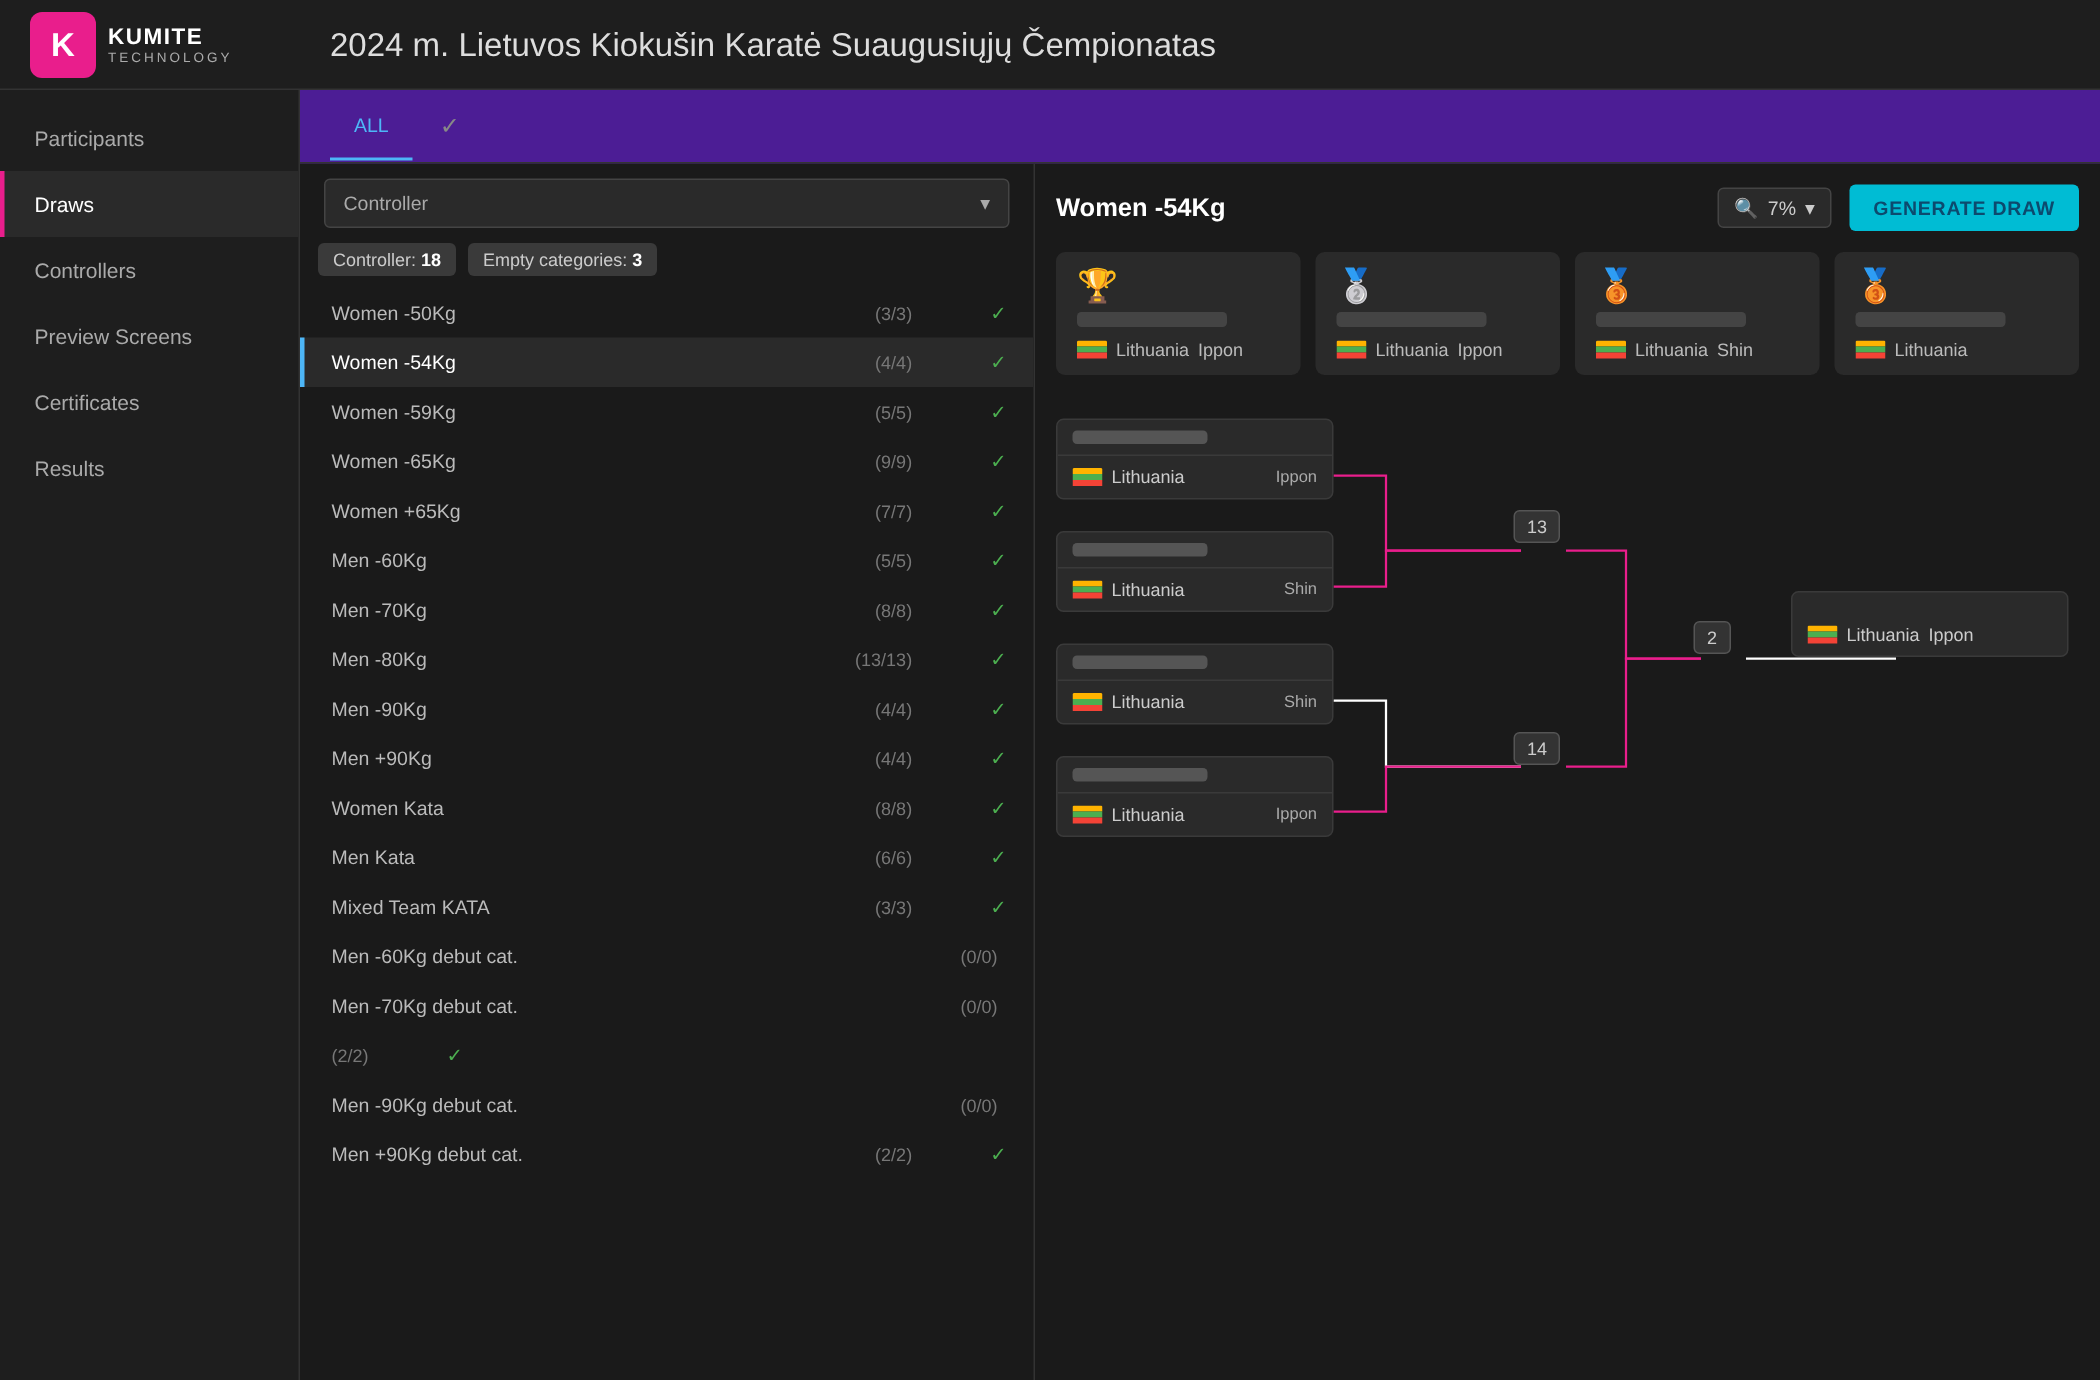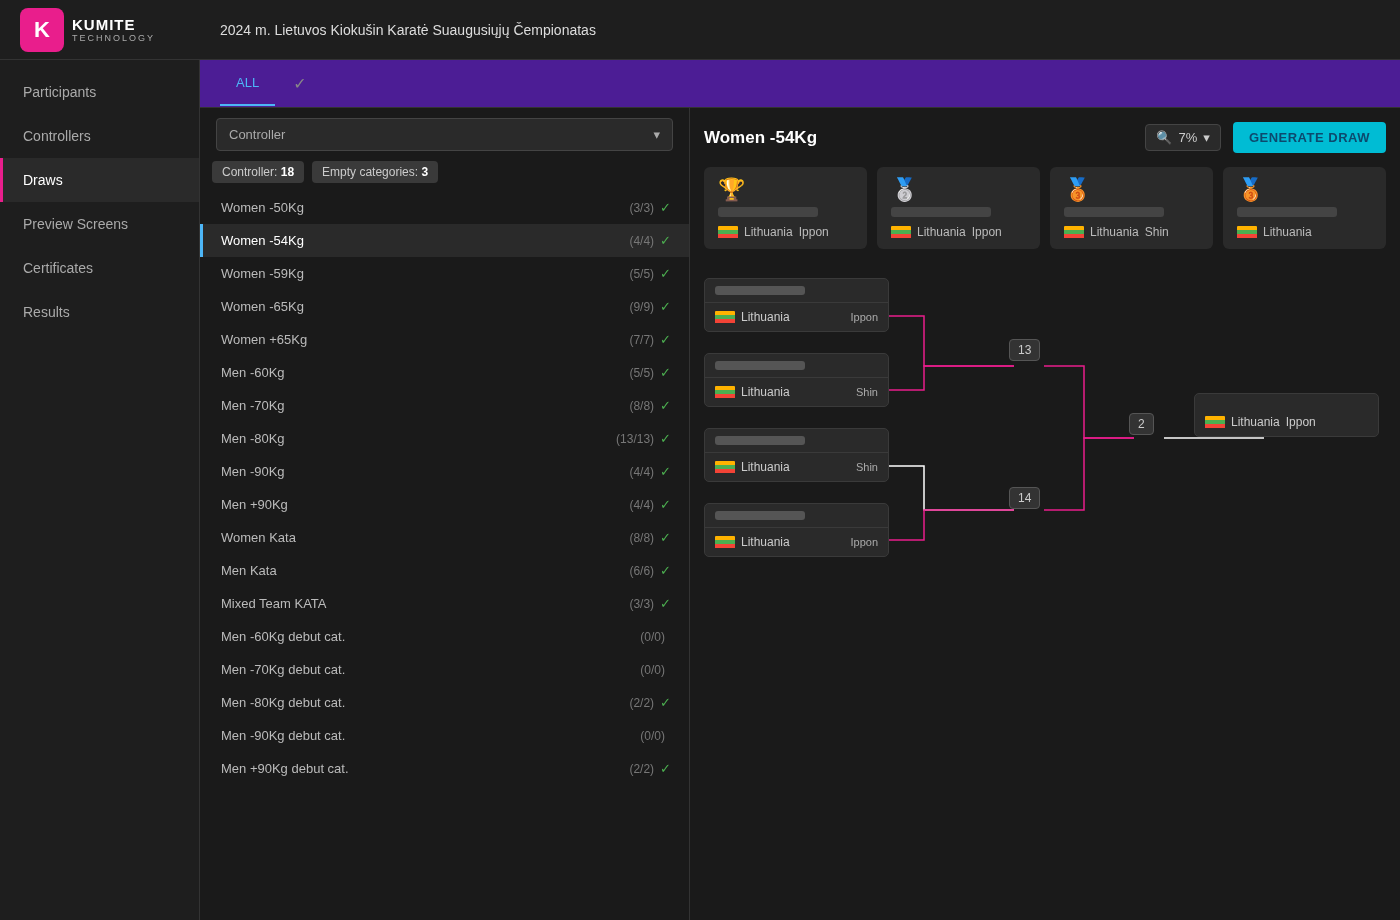--- a/index.html
+++ b/index.html
@@ -52,21 +52,21 @@
       font-weight: bold;
       letter-spacing: 1px;
     }
     .logo-text .sub {
       color: #aaa;
       font-size: 9px;
       letter-spacing: 2px;
     }
     .header-title {
       color: #ddd;
-      font-size: 14px;
+      font-size: 22px;
       font-weight: 400;
       flex: 1;
     }
 
     
     .layout {
       display: flex;
       flex: 1;
       overflow: hidden;
     }
@@ -187,20 +187,21 @@
       flex: 1;
     }
     .category-item {
       display: flex;
       align-items: center;
       padding: 9px 18px;
       font-size: 13px;
       color: #bbb;
       cursor: pointer;
       border-left: 3px solid transparent;
+      gap: 46px;
     }
     .category-item.active {
       background: #2a2a2a;
       color: #fff;
       border-left: 3px solid #4db6f7;
     }
     .category-item .cat-name { flex: 1; }
     .category-item .cat-count { color: #777; font-size: 12px; margin-right: 6px; }
     .category-item .check-icon { color: #4caf50; font-size: 13px; }
 
@@ -389,25 +390,25 @@
   </div>
   <div class="header-title">2024 m. Lietuvos Kiokušin Karatė Suaugusiųjų Čempionatas</div>
 </div>
 
 <div class="layout">
 
   <div class="sidebar">
     <div class="sidebar-item">
       <span>Participants</span>
     </div>
+    <div class="sidebar-item active">
+      <span>Draws</span>
+    </div>
     <div class="sidebar-item">
       <span>Controllers</span>
-    </div>
-    <div class="sidebar-item active">
-      <span>Draws</span>
     </div>
     <div class="sidebar-item">
       <span>Preview Screens</span>
     </div>
     <div class="sidebar-item">
       <span>Certificates</span>
     </div>
     <div class="sidebar-item">
       <span>Results</span>
     </div>
@@ -516,21 +517,20 @@
       <span class="cat-name">Men -60Kg debut cat.</span>
       <span class="cat-count">(0/0)</span>
 
     </div>
             <div class="category-item">
       <span class="cat-name">Men -70Kg debut cat.</span>
       <span class="cat-count">(0/0)</span>
 
     </div>
             <div class="category-item">
-      <span class="cat-name">Men -80Kg debut cat.</span>
       <span class="cat-count">(2/2)</span>
       <span class="check-icon">✓</span>
     </div>
             <div class="category-item">
       <span class="cat-name">Men -90Kg debut cat.</span>
       <span class="cat-count">(0/0)</span>
 
     </div>
             <div class="category-item">
       <span class="cat-name">Men +90Kg debut cat.</span>

